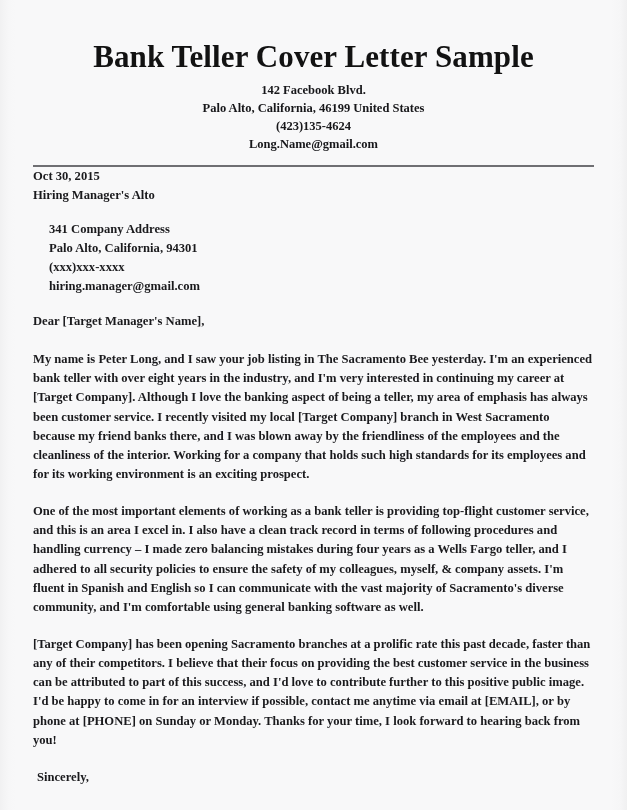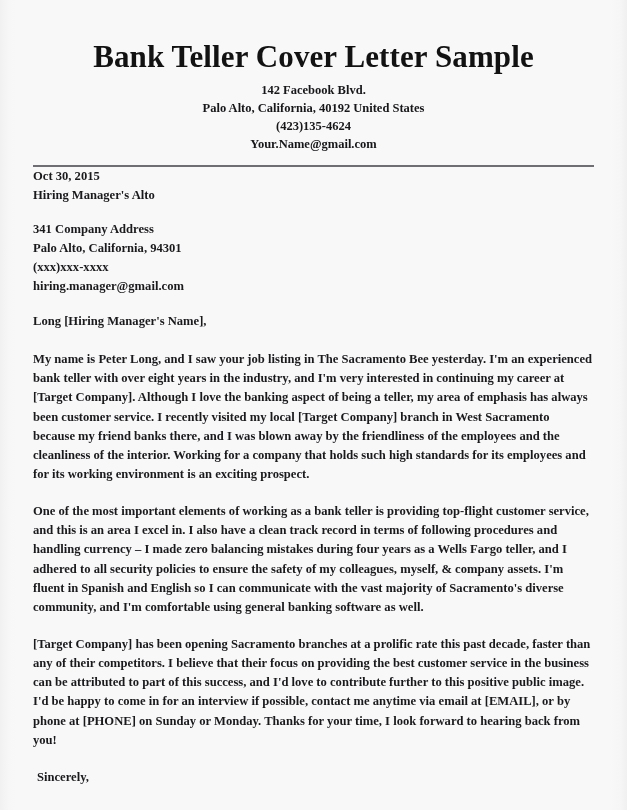--- a/index.html
+++ b/index.html
@@ -69,21 +69,21 @@
     text-align: left;
   }
   .line {
     margin: 0;
     white-space: pre-wrap;
   }
   .meta-block {
     margin: 0 0 14px 0;
   }
   .addr-block {
-    margin: 0 0 16px 0;
+    margin: 0 0 16px 16px;
   }
   .salutation {
     margin: 0 0 19px 0;
   }
   .para {
     margin: 0 0 18px 0;
     text-align: left;
   }
   .closing {
     margin: 8px 0 0 4px;
@@ -91,42 +91,42 @@
 </style>
 </head>
 <body>
 
 <div class="page">
 
   <header class="letterhead">
     <h1 class="doc-title">Bank Teller Cover Letter Sample</h1>
 
     <p class="sender-line">142 Facebook Blvd.</p>
-    <p class="sender-line">Palo Alto, California, 40192 United States</p>
+    <p class="sender-line">Palo Alto, California, 46199 United States</p>
     <p class="sender-line">(423)135-4624</p>
-    <p class="sender-line">Your.Name@gmail.com</p>
+    <p class="sender-line">Long.Name@gmail.com</p>
   </header>
 
   <hr class="rule">
 
   <main class="letter">
 
     <div class="meta-block">
       <p class="line">Oct 30, 2015</p>
       <p class="line">Hiring Manager's Alto</p>
     </div>
 
     <div class="addr-block">
       <p class="line">341 Company Address</p>
       <p class="line">Palo Alto, California, 94301</p>
       <p class="line">(xxx)xxx-xxxx</p>
       <p class="line">hiring.manager@gmail.com</p>
     </div>
 
-    <p class="salutation">Long [Hiring Manager's Name],</p>
+    <p class="salutation">Dear [Target Manager's Name],</p>
 
     <p class="para">My name is Peter Long, and I saw your job listing in The Sacramento Bee yesterday. I'm an experienced bank teller with over eight years in the industry, and I'm very interested in continuing my career at [Target Company]. Although I love the banking aspect of being a teller, my area of emphasis has always been customer service. I recently visited my local [Target Company] branch in West Sacramento because my friend banks there, and I was blown away by the friendliness of the employees and the cleanliness of the interior. Working for a company that holds such high standards for its employees and for its working environment is an exciting prospect.</p>
 
     <p class="para">One of the most important elements of working as a bank teller is providing top-flight customer service, and this is an area I excel in. I also have a clean track record in terms of following procedures and handling currency – I made zero balancing mistakes during four years as a Wells Fargo teller, and I adhered to all security policies to ensure the safety of my colleagues, myself, &amp; company assets. I'm fluent in Spanish and English so I can communicate with the vast majority of Sacramento's diverse community, and I'm comfortable using general banking software as well.</p>
 
     <p class="para">[Target Company] has been opening Sacramento branches at a prolific rate this past decade, faster than any of their competitors. I believe that their focus on providing the best customer service in the business can be attributed to part of this success, and I'd love to contribute further to this positive public image. I'd be happy to come in for an interview if possible, contact me anytime via email at [EMAIL], or by phone at [PHONE] on Sunday or Monday. Thanks for your time, I look forward to hearing back from you!</p>
 
     <div class="closing">
       <p class="line">Sincerely,</p>
 

